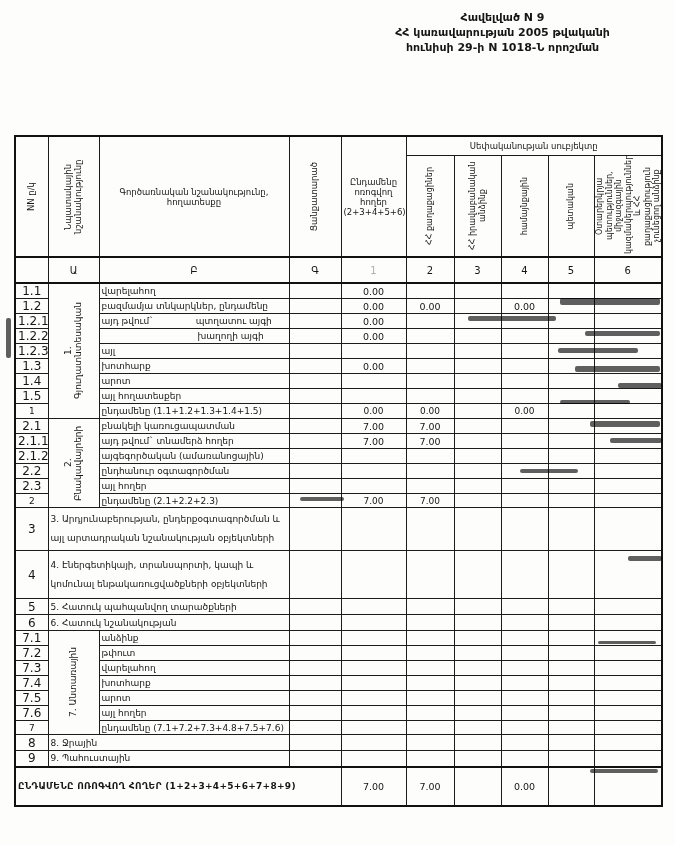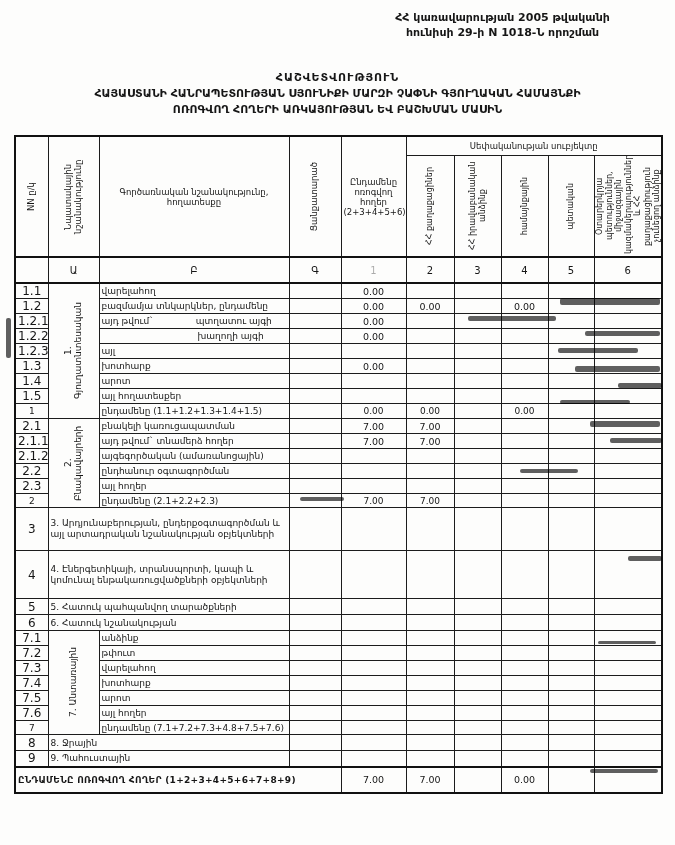--- a/index.html
+++ b/index.html
@@ -41,21 +41,21 @@
     display:flex;align-items:center;justify-content:center;height:100%;
   }
   .vert span{
     writing-mode:vertical-rl;transform:rotate(180deg);
     white-space:normal;max-height:96px;text-align:center;line-height:9.5px;
   }
   th.tall{height:142px;}
   td.num{text-align:center;font-size:9.5px;white-space:nowrap;}
   td.nn{text-align:center;font-size:12px;white-space:nowrap;}
   td.lbl{font-size:9px;white-space:nowrap;}
-  td.lbl.wrap{white-space:normal;line-height:11px;}
+  td.lbl.wrap{white-space:normal;line-height:19px;}
   td.grp{width:51px;}
   .indent2{padding-left:98px !important;margin-top:11px;}
   .gap{display:inline-block;margin-left:42px;}
   tr.totrow td{font-size:9px;}
   tr.grand td{border-top:2px solid #111;border-bottom:2px solid #111;font-size:9.5px;}
   tr.grand td.lbl{font-weight:bold;font-size:9px;letter-spacing:.3px;white-space:normal;}
   .faint{opacity:.35;}
   
   .footer-left{
     position:absolute;left:8px;top:786px;width:300px;
@@ -67,29 +67,25 @@
   }
   
   .smudge{position:absolute;background:#000;opacity:.62;filter:blur(.6px);border-radius:2px;}
 </style>
 </head>
 <body>
 
 <div class="page">
 
   <div class="annex">
+    <div>Հավելված N 9</div>
     <div>ՀՀ կառավարության 2005 թվականի</div>
     <div>հունիսի 29-ի N 1018-Ն որոշման</div>
   </div>
 
-  <div class="title">
-    <div class="t1">ՀԱՇՎԵՏՎՈՒԹՅՈՒՆ</div>
-    <div>ՀԱՅԱՍՏԱՆԻ ՀԱՆՐԱՊԵՏՈՒԹՅԱՆ ՍՅՈՒՆԻՔԻ ՄԱՐԶԻ ՉԱՓՆԻ ԳՅՈՒՂԱԿԱՆ ՀԱՄԱՅՆՔԻ</div>
-    <div>ՈՌՈԳՎՈՂ ՀՈՂԵՐԻ ԱՌԿԱՅՈՒԹՅԱՆ ԵՎ ԲԱՇԽՄԱՆ ՄԱՍԻՆ</div>
-  </div>
 
   <table class="report">
     <colgroup>
       <col style="width:33px">
         <col style="width:51px">
         <col style="width:190px">
       <col style="width:52px">
         <col style="width:65px">
         <col style="width:48px">
       <col style="width:47px">
@@ -481,21 +477,21 @@
         <td class="lbl" colspan="2">9. Պահուստային</td>
         <td class="num"></td>
           <td class="num"></td>
           <td class="num"></td>
         <td class="num"></td>
           <td class="num"></td>
           <td class="num"></td>
           <td class="num"></td>
       </tr>
 
-      <tr style="height:26px" class="grand">
+      <tr style="height:39px" class="grand">
         <td class="lbl" colspan="4">ԸՆԴԱՄԵՆԸ ՈՌՈԳՎՈՂ ՀՈՂԵՐ (1+2+3+4+5+6+7+8+9)</td>
         <td class="num">7.00</td>
         <td class="num">7.00</td>
         <td class="num"></td>
         <td class="num">0.00</td>
         <td class="num"></td>
           <td class="num"></td>
       </tr>
     </tbody>
   </table>

